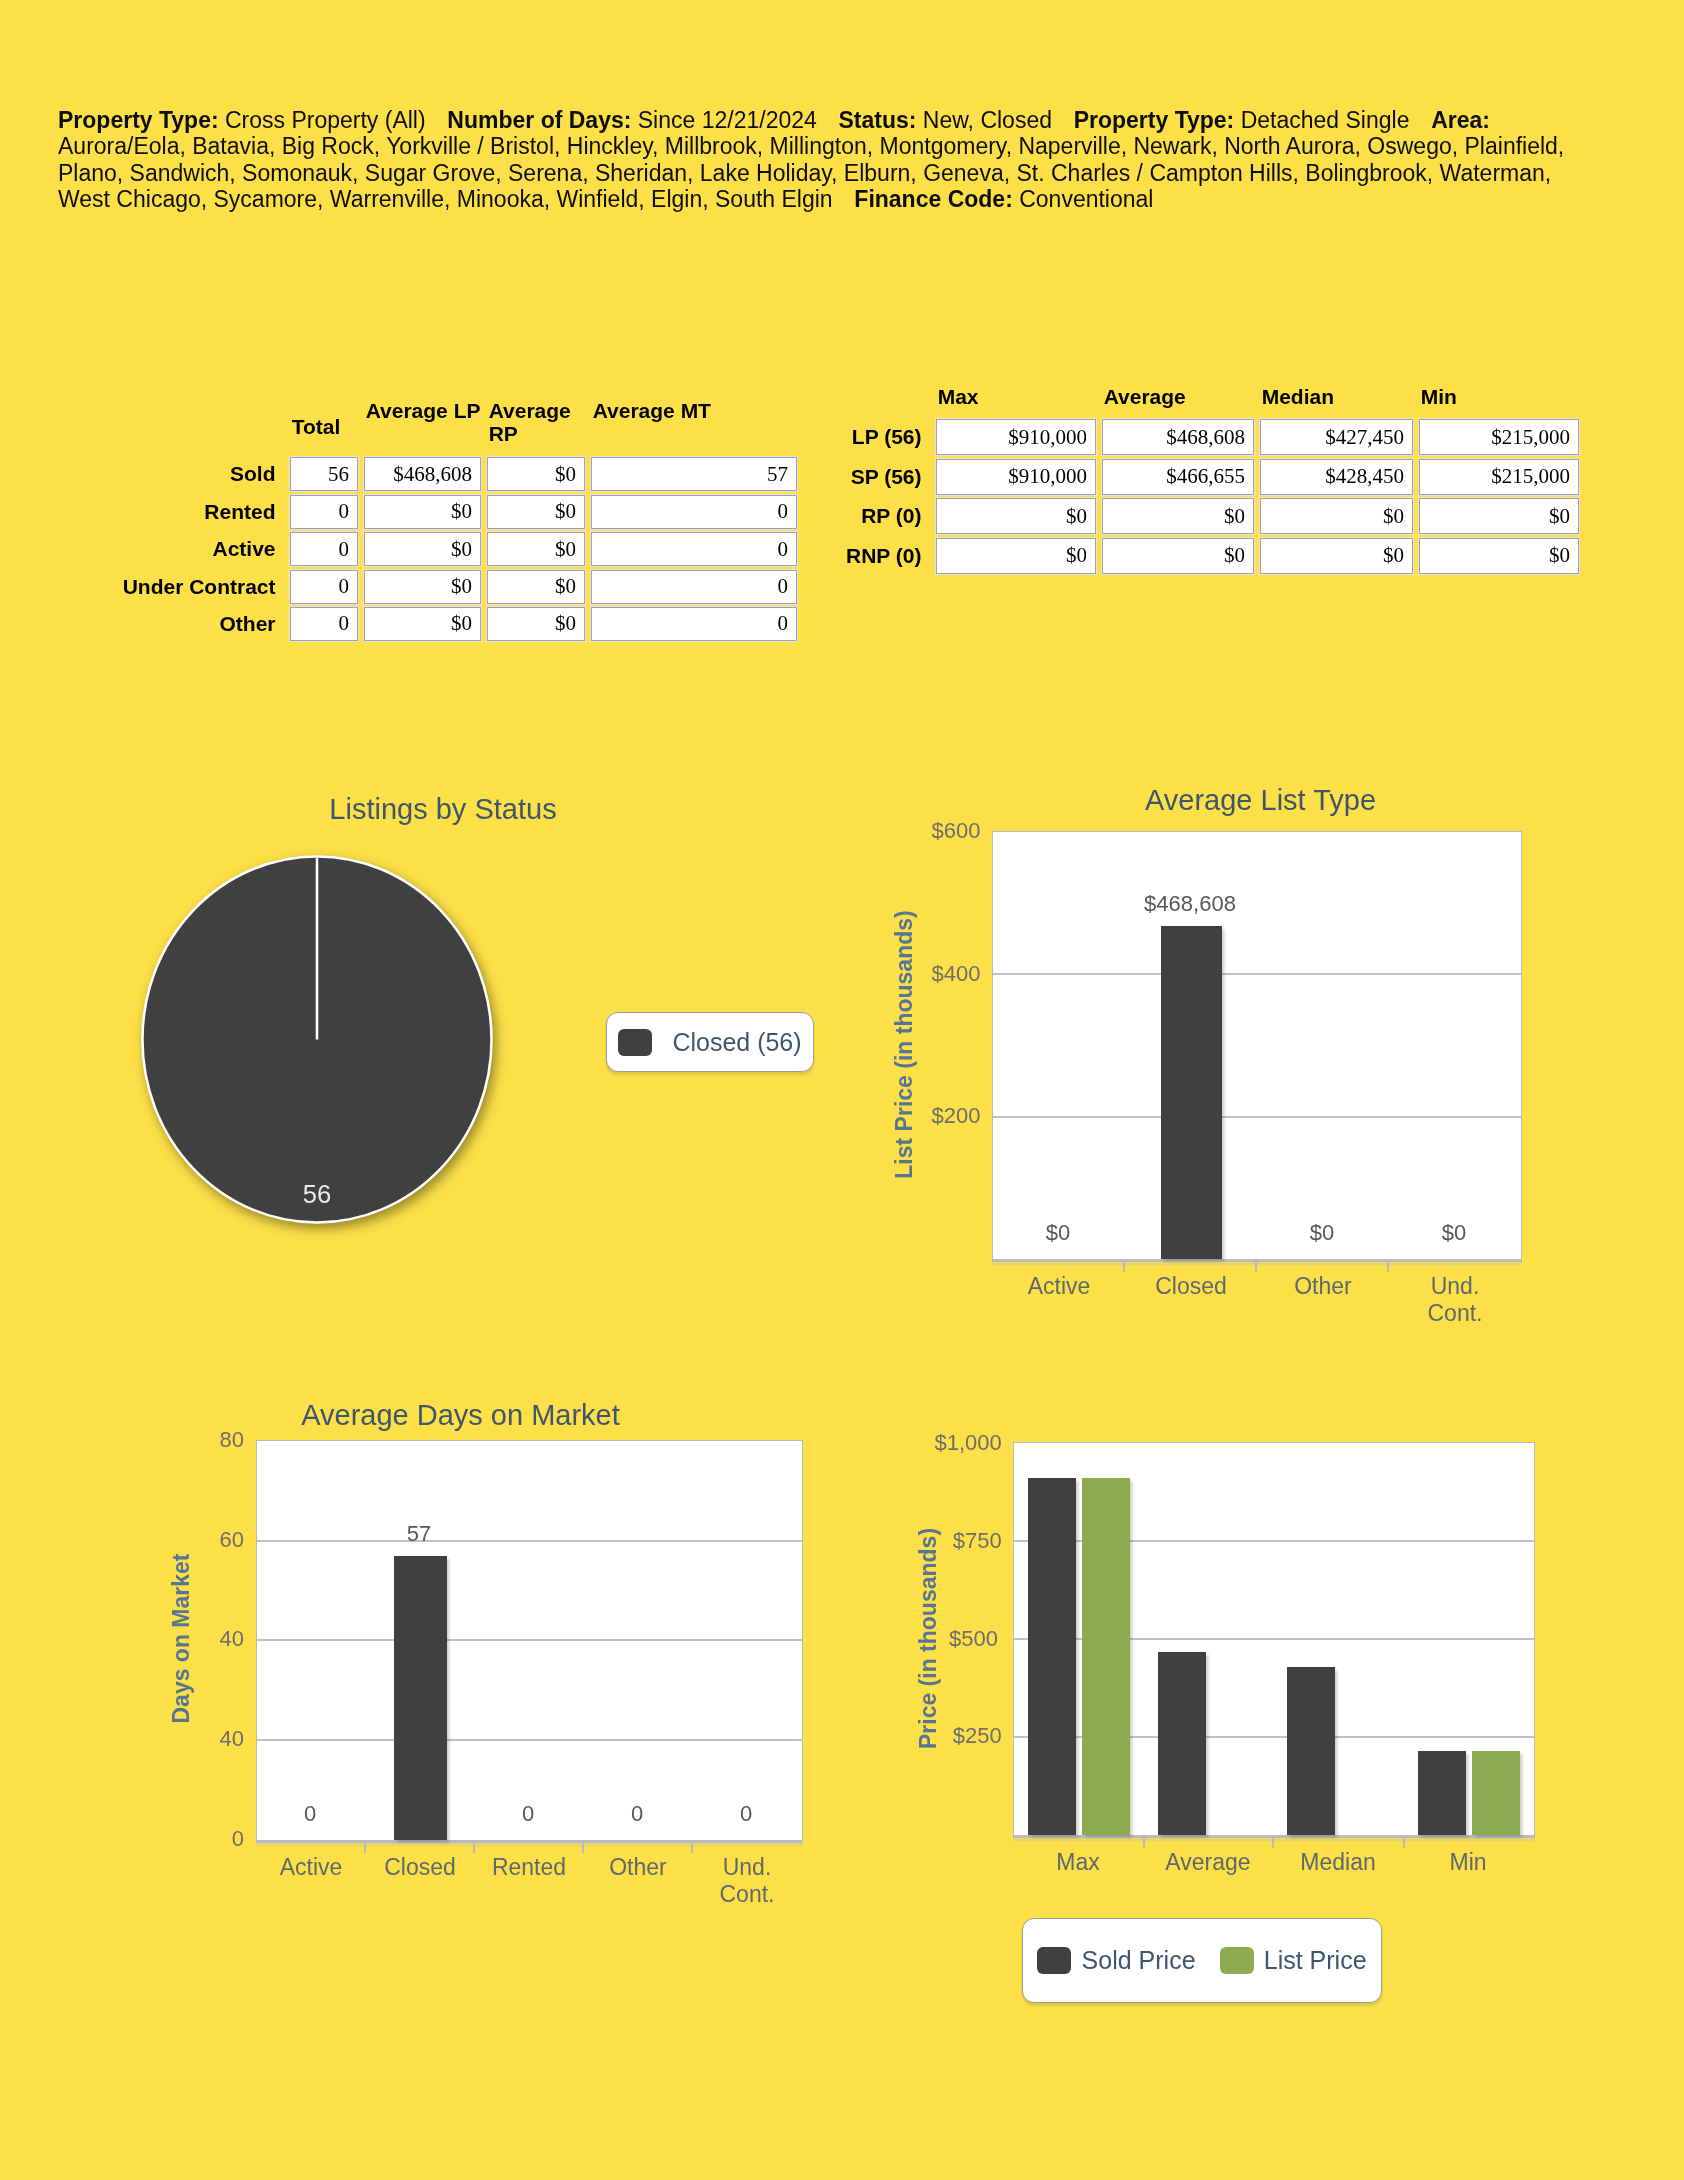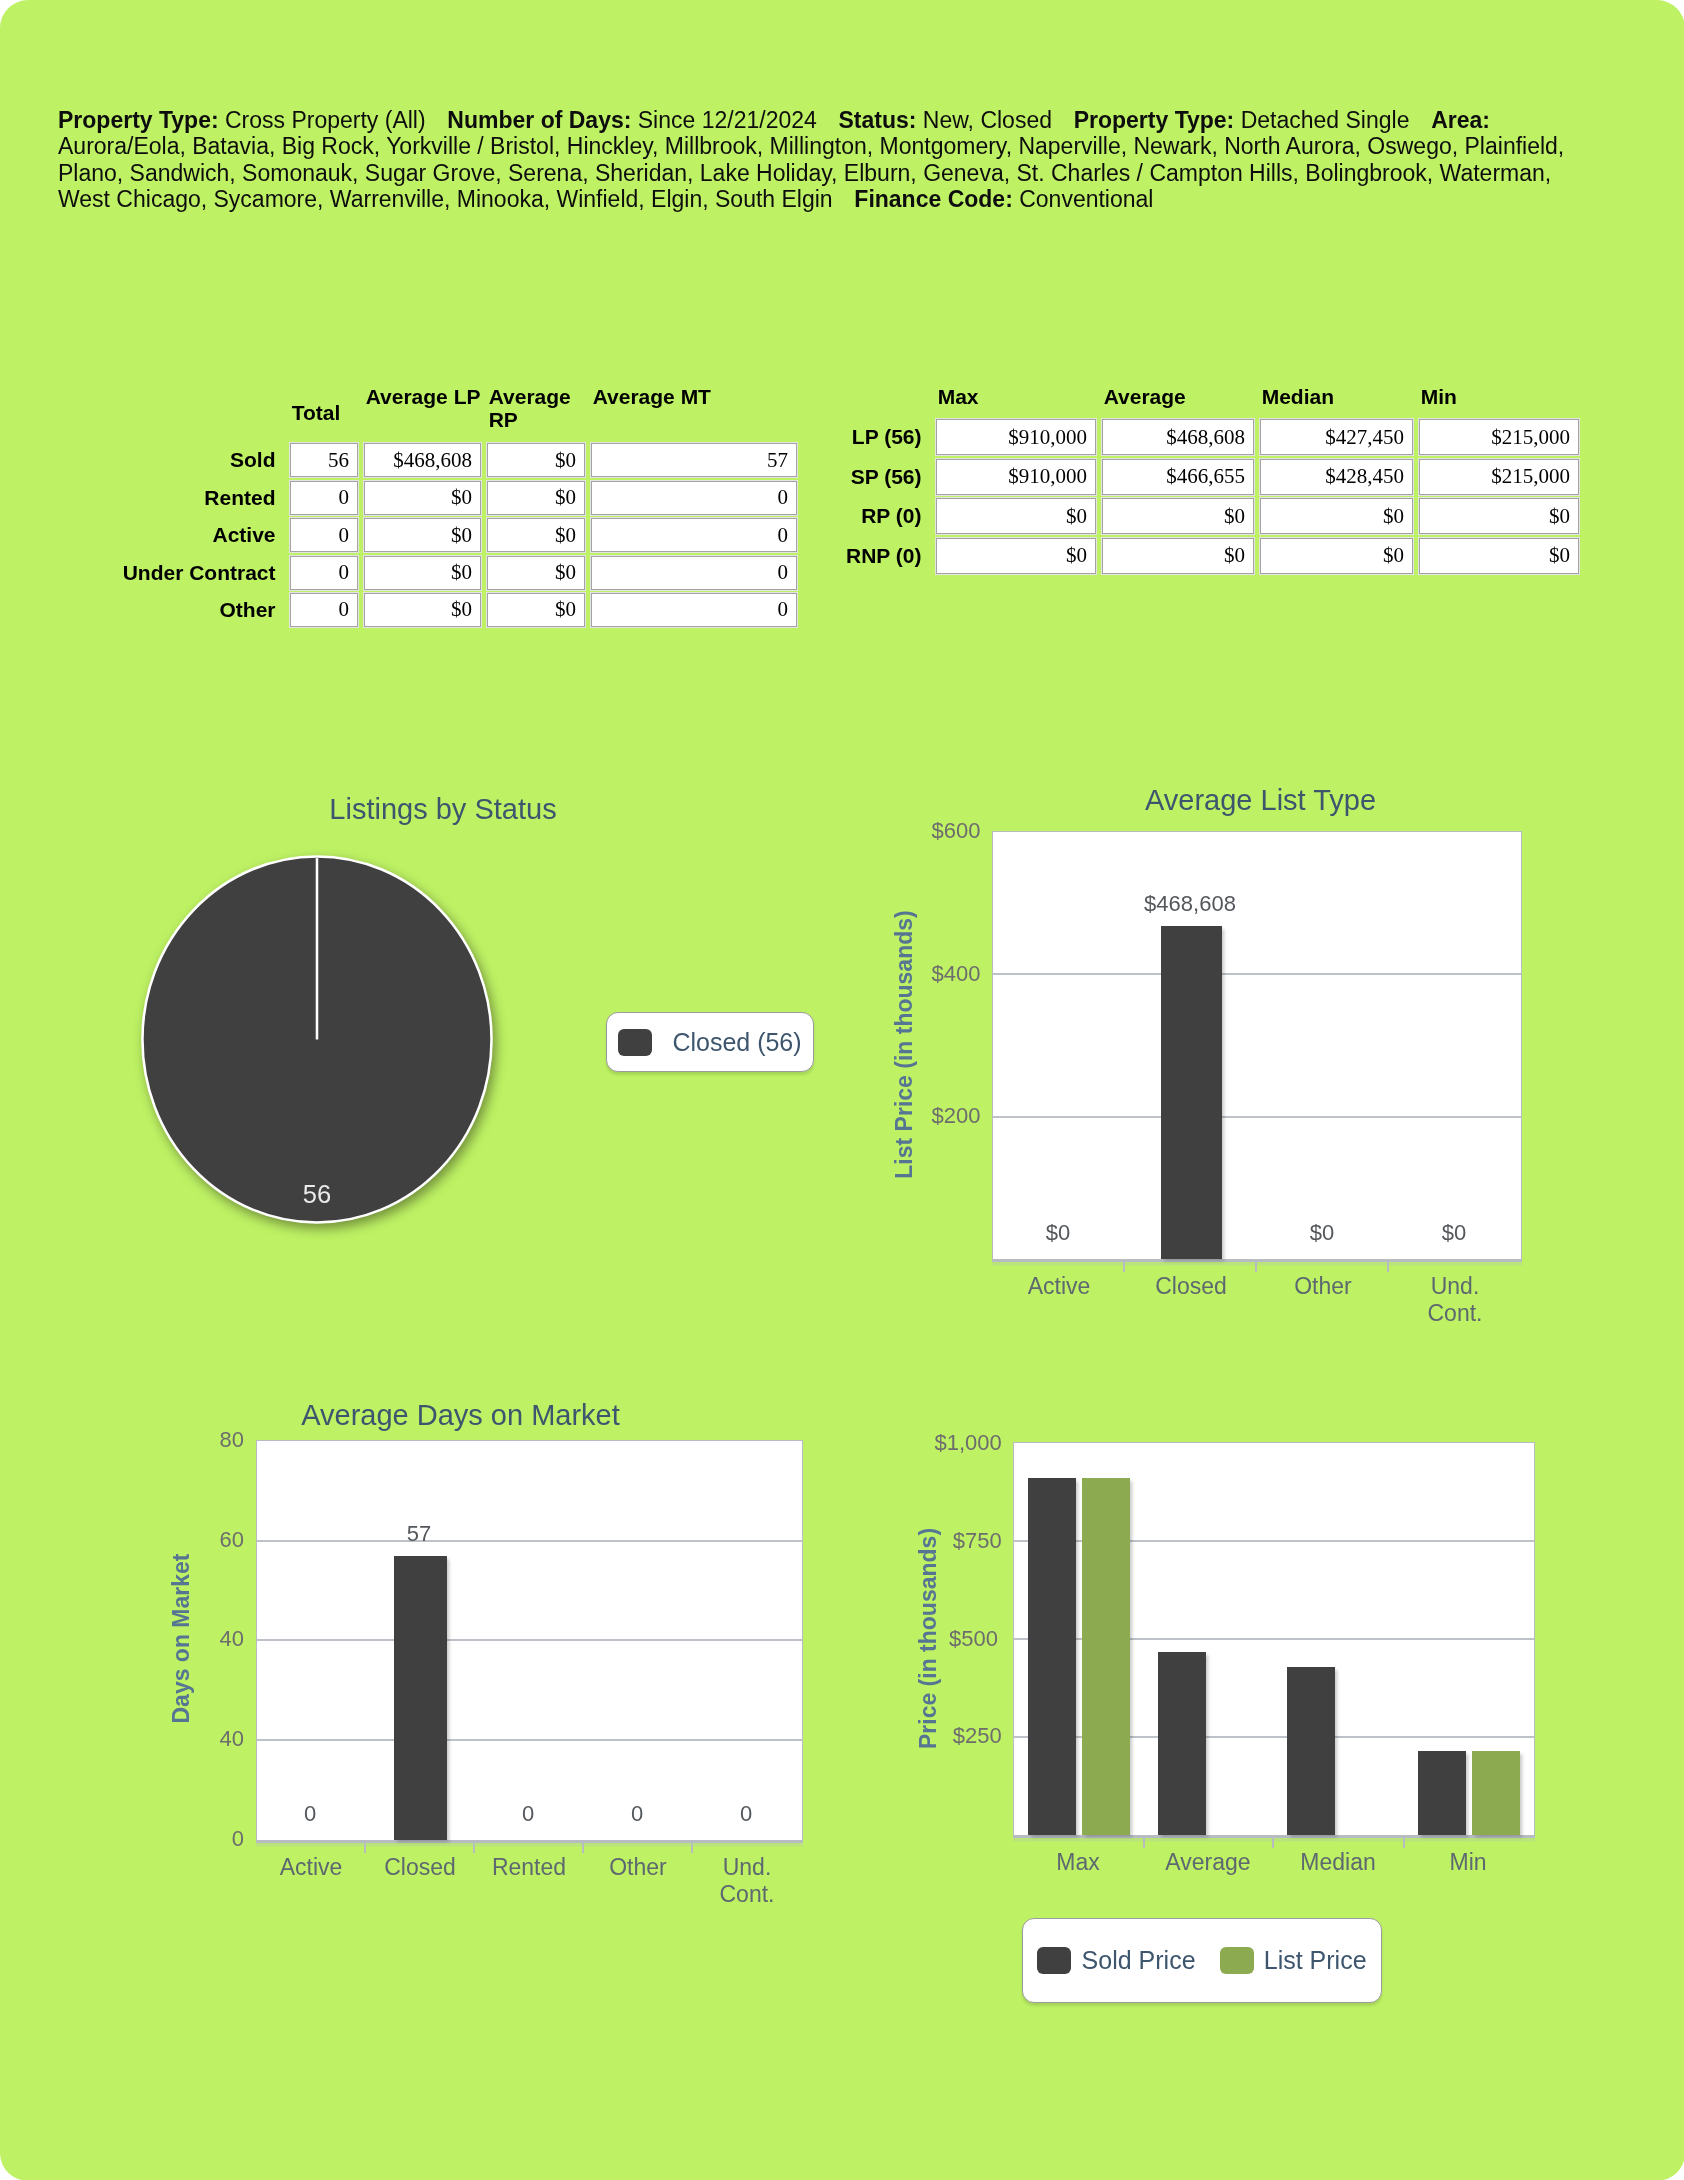--- a/index.html
+++ b/index.html
@@ -1,26 +1,26 @@
 <!DOCTYPE html>
 <html style="font-size:13.6px"><head>
 <meta charset="utf-8">
 <style>
   html,body{margin:0;padding:0;background:#fff;}
   body{font-family:"Liberation Sans", sans-serif;}
-  .page{position:relative;width:1685px;height:2181px;background:#bef264;overflow:hidden;border-radius:28px;}
+  .page{position:relative;width:1685px;height:2181px;background:#fde047;overflow:hidden;}
 
   
   .criteria{position:absolute;left:58px;top:107px;width:1550px;font-size:23px;line-height:26.4px;color:#0d0d0d;margin:0;}
   .criteria b{font-weight:bold;}
   .criteria .gap{display:inline-block;width:15.3px;}
 
   
   .tbl{position:absolute;display:grid;column-gap:6px;row-gap:3.4px;}
-  .tbl-left{left:58px;top:385px;grid-template-columns:226px 68px 117px 98px 206px;grid-template-rows:55px repeat(5,34px);}
+  .tbl-left{left:58px;top:399px;grid-template-columns:226px 68px 117px 98px 206px;grid-template-rows:55px repeat(5,34px);}
   .tbl-right{left:819px;top:385px;grid-template-columns:111px 160px 152px 153px 160px;grid-template-rows:31px repeat(4,36px);}
   .hc{font-weight:bold;font-size:21px;line-height:23px;display:flex;align-items:flex-start;padding-left:1.7px;color:#000;}
   .hc.c{align-items:center;}
   .rlabel{font-weight:bold;font-size:21px;display:flex;align-items:center;justify-content:flex-end;padding-right:8.5px;color:#000;white-space:nowrap;}
   .box{background:#fff;border:1.7px solid #a3a3a3;outline:0.9px solid #e4e4e4;display:flex;align-items:center;justify-content:flex-end;padding-right:8px;font-size:21px;color:#000;font-family:Liberation Serif, serif;}
 
   
   .chart{position:absolute;}
   #chart-pie {left:68px;  top:750px; width:750px; height:596px;}
   #chart-alp {left:877px;top:750px; width:767px; height:613px;}

